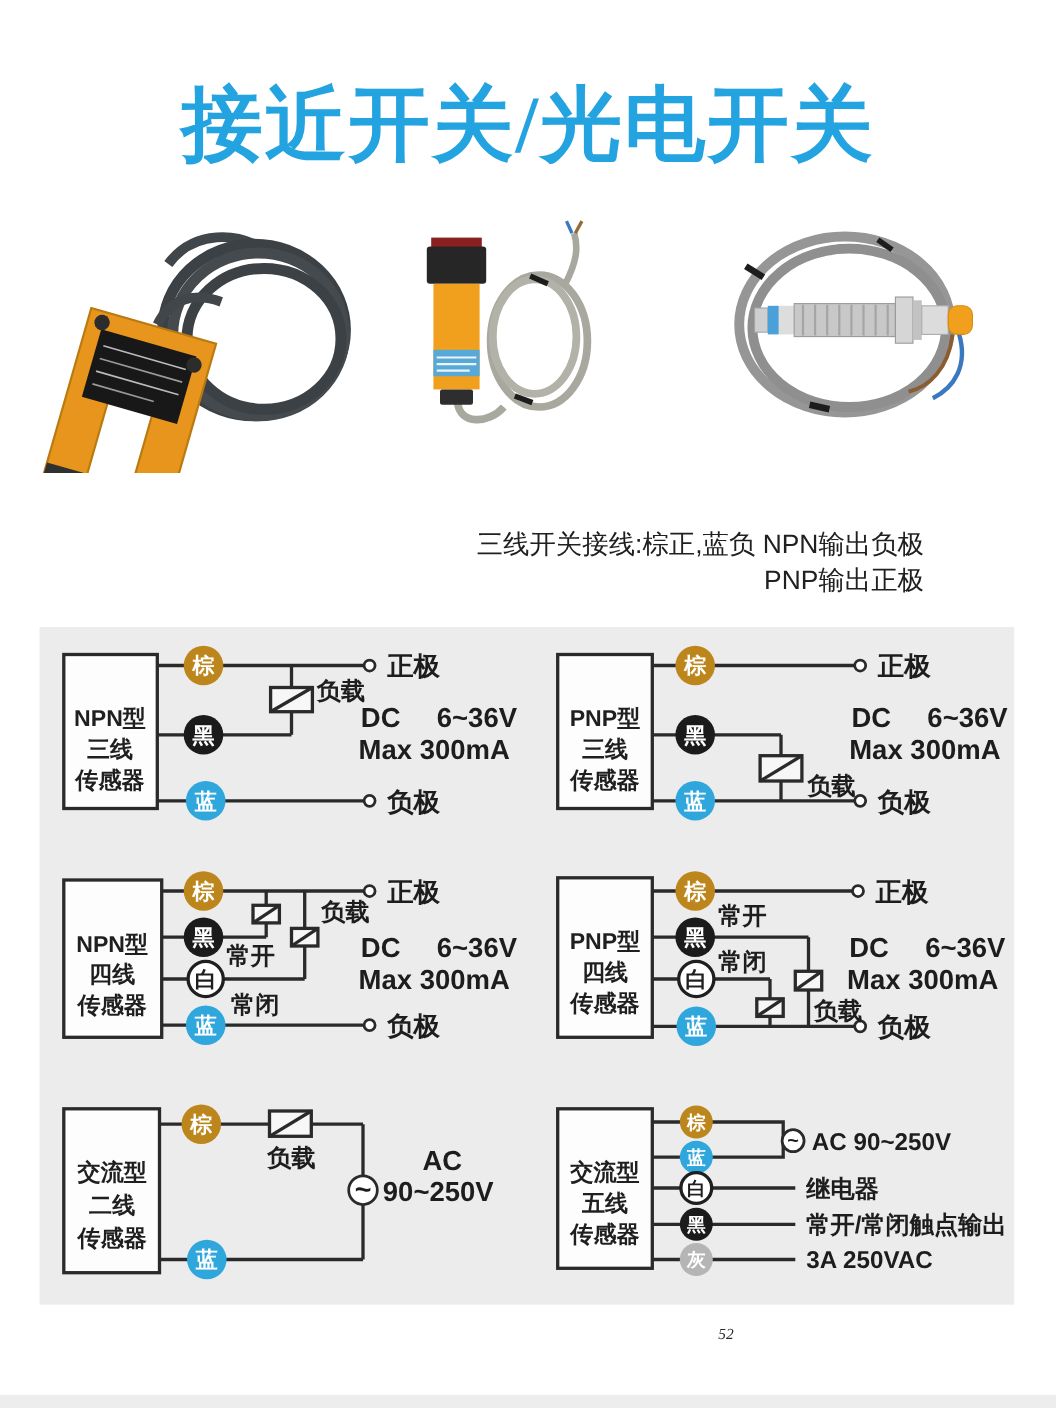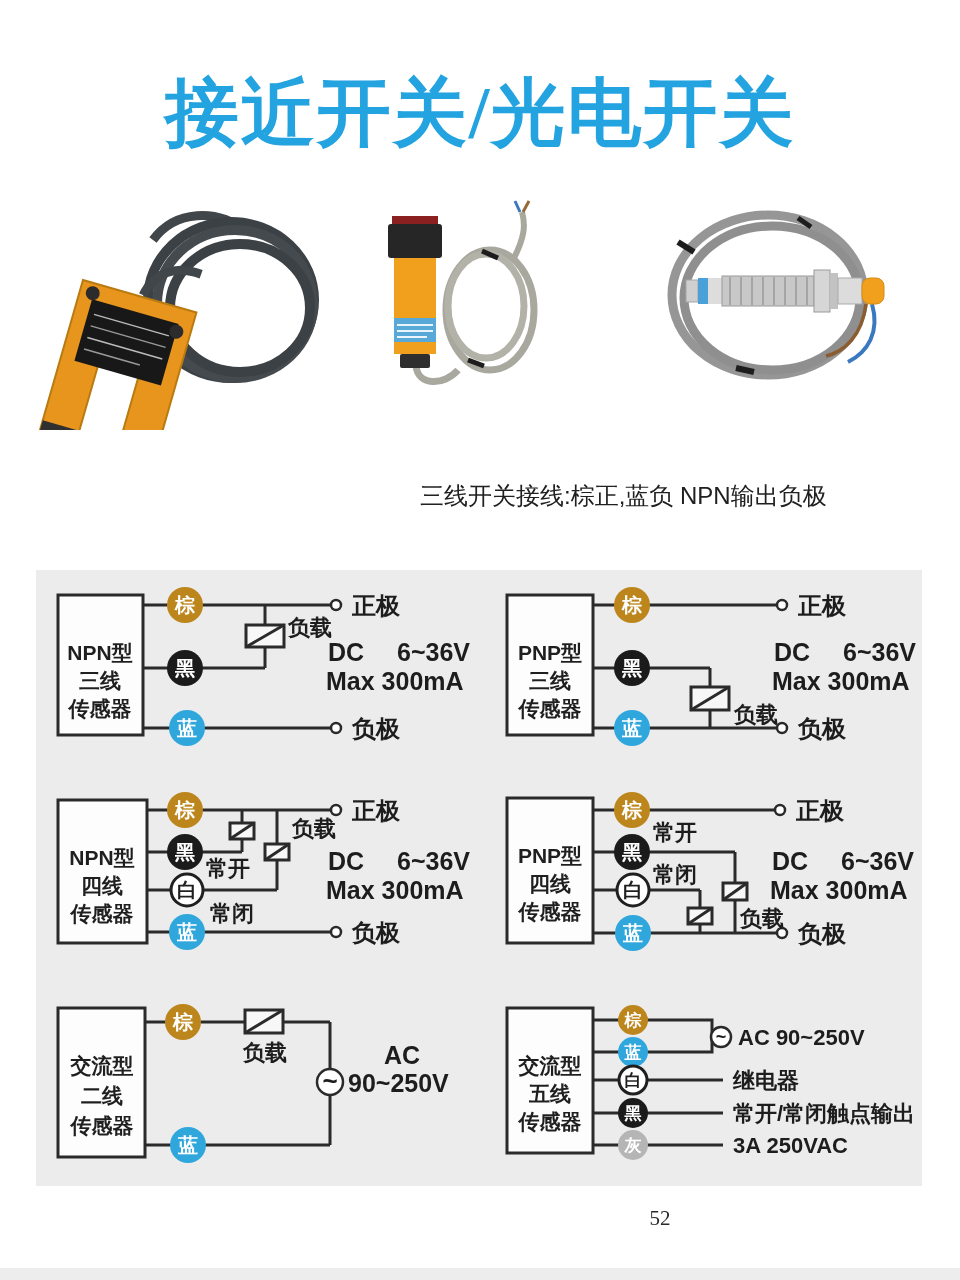--- a/index.html
+++ b/index.html
@@ -2,42 +2,42 @@
 <html><head>
 <meta charset="utf-8">
 <style>
   html,body{margin:0;padding:0;background:#fff;}
   .page{position:relative;width:960px;height:1280px;background:#ffffff;overflow:hidden;
         font-family:"Liberation Sans",sans-serif;}
   .title{position:absolute;top:64px;left:0;right:0;text-align:center;
          font-family:"Liberation Serif",serif;font-weight:bold;font-size:74px;
          color:#23a3df;letter-spacing:2px;}
   .note-left{position:absolute;left:83px;top:464px;font-size:24px;line-height:33px;color:#202020;}
-  .note-right{position:absolute;left:420px;top:480px;width:420px;text-align:left;
+  .note-right{position:absolute;left:420px;top:480px;width:420px;text-align:right;
               font-size:24px;line-height:32px;color:#202020;}
   .panel{position:absolute;left:36px;top:570px;width:886px;height:616px;background:#ececec;}
   .photo,.diag{position:absolute;}
   svg text{font-family:"Liberation Sans",sans-serif;}
   .sbox{fill:#fdfdfd;stroke:#2a2a2a;stroke-width:3;}
   .lbox{fill:#f7f7f7;stroke:#2a2a2a;stroke-width:3;}
   .wire{stroke:#2a2a2a;stroke-width:3;fill:none;}
   .term{fill:#ffffff;stroke:#2a2a2a;stroke-width:2.5;}
   .slabel{font-size:21px;font-weight:bold;fill:#1f1f1f;text-anchor:middle;}
   .btext{font-size:20px;font-weight:bold;fill:#ffffff;text-anchor:middle;}
   .btext.dark{fill:#1f1f1f;}
   .btext.sm{font-size:17px;}
   .bring{stroke:#1f1f1f;stroke-width:3;}
   .dlabel{font-size:24px;font-weight:bold;fill:#1d1d1d;}
   .small{font-size:22px;font-weight:bold;fill:#1d1d1d;}
   .spec{font-size:25px;font-weight:bold;fill:#1d1d1d;}
   .spec.wide{word-spacing:26px;}
   .acsym{font-size:26px;font-weight:bold;fill:#1d1d1d;text-anchor:middle;}
   .acsym.sm{font-size:18px;}
   .pagenum{position:absolute;left:638px;top:1206px;width:44px;text-align:center;
-           font-family:"Liberation Serif",serif;font-size:21px;color:#2a2a2a;}
+           font-family:"Liberation Serif",serif;font-size:14px;color:#2a2a2a;font-style:italic;}
   .bottom-strip{position:absolute;left:0;top:1268px;width:960px;height:12px;background:#ededed;}
 </style>
 </head>
 <body>
 
 <div class="page">
 
   <div class="title">接近开关/光电开关</div>
 
   <svg class="photo" style="left:35px;top:192px" width="300" height="238" viewBox="0 0 300 238">
@@ -102,20 +102,21 @@
     <rect x="166" y="70" width="16" height="42" fill="#d6d6d6" stroke="#9a9a9a"></rect>
     <rect x="182" y="73" width="8" height="36" fill="#c2c2c2"></rect>
     <rect x="190" y="78" width="24" height="26" fill="#dcdcdc" stroke="#aaaaaa"></rect>
     <rect x="214" y="78" width="22" height="26" rx="8" fill="#f0a01c" stroke="#d88b12"></rect>
   </svg>
 
   <div class="note-left">
   </div>
   <div class="note-right">
     <div>三线开关接线:棕正,蓝负 NPN输出负极</div>
+    <div>PNP输出正极</div>
   </div>
 
   <div class="panel"></div>
 
   <svg class="diag" style="left:40px;top:580px" width="430" height="175" viewBox="0 0 430 175">
     <line class="wire" x1="103" y1="25" x2="296" y2="25"></line>
     <line class="wire" x1="103" y1="88" x2="225" y2="88"></line>
     <line class="wire" x1="103" y1="148" x2="296" y2="148"></line>
     <line class="wire" x1="225" y1="25" x2="225" y2="88"></line>
     <rect class="sbox" x="18" y="15" width="85" height="140"></rect>

